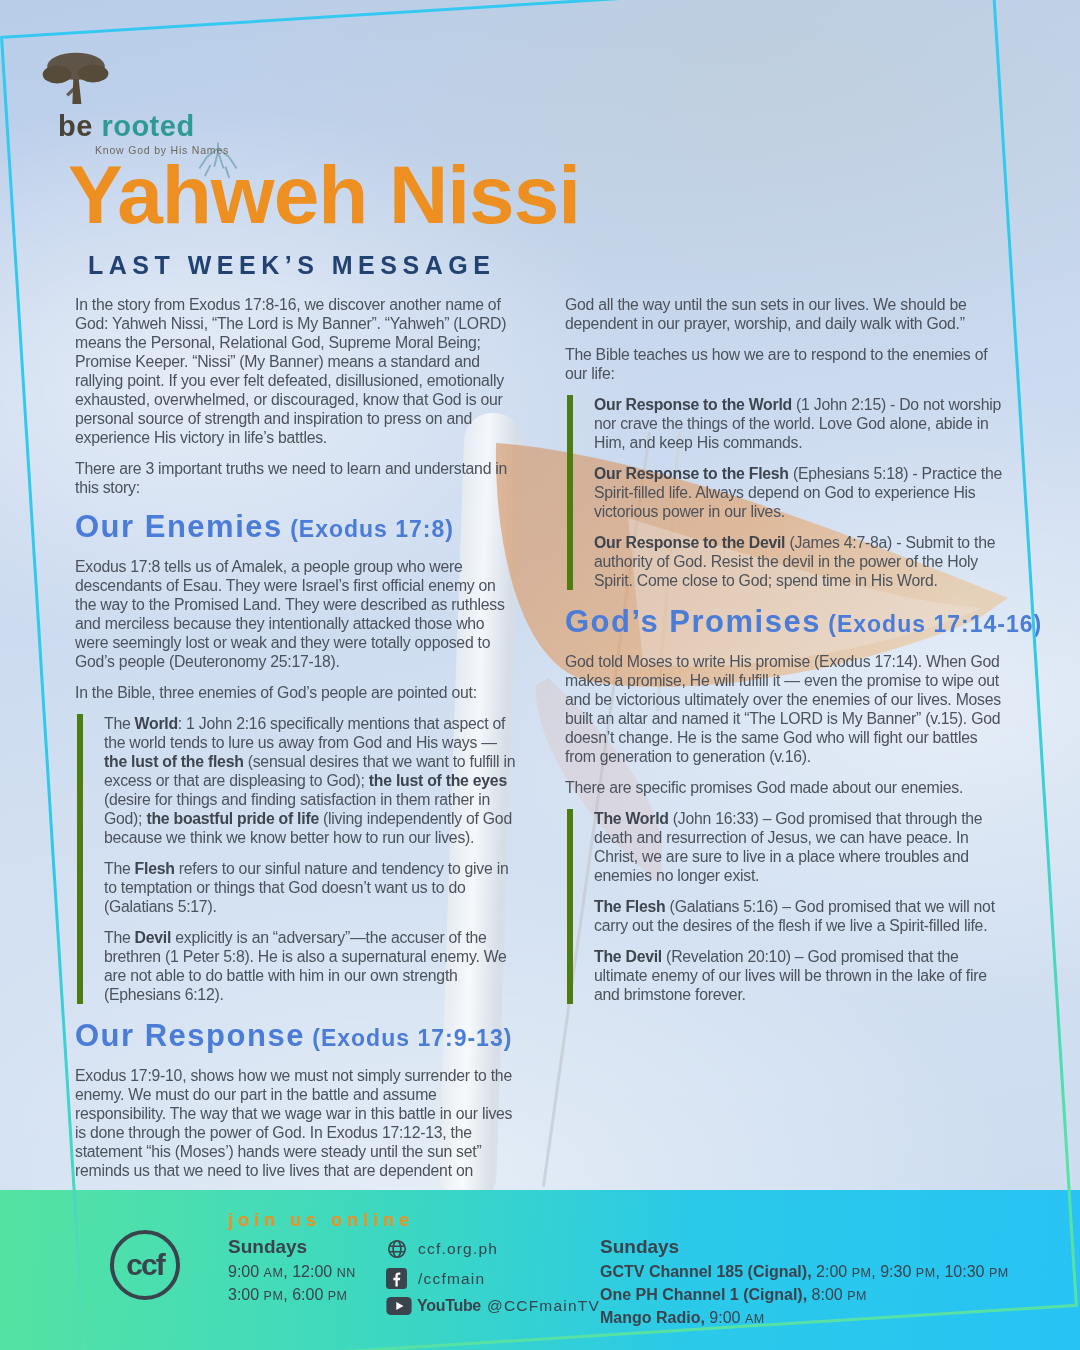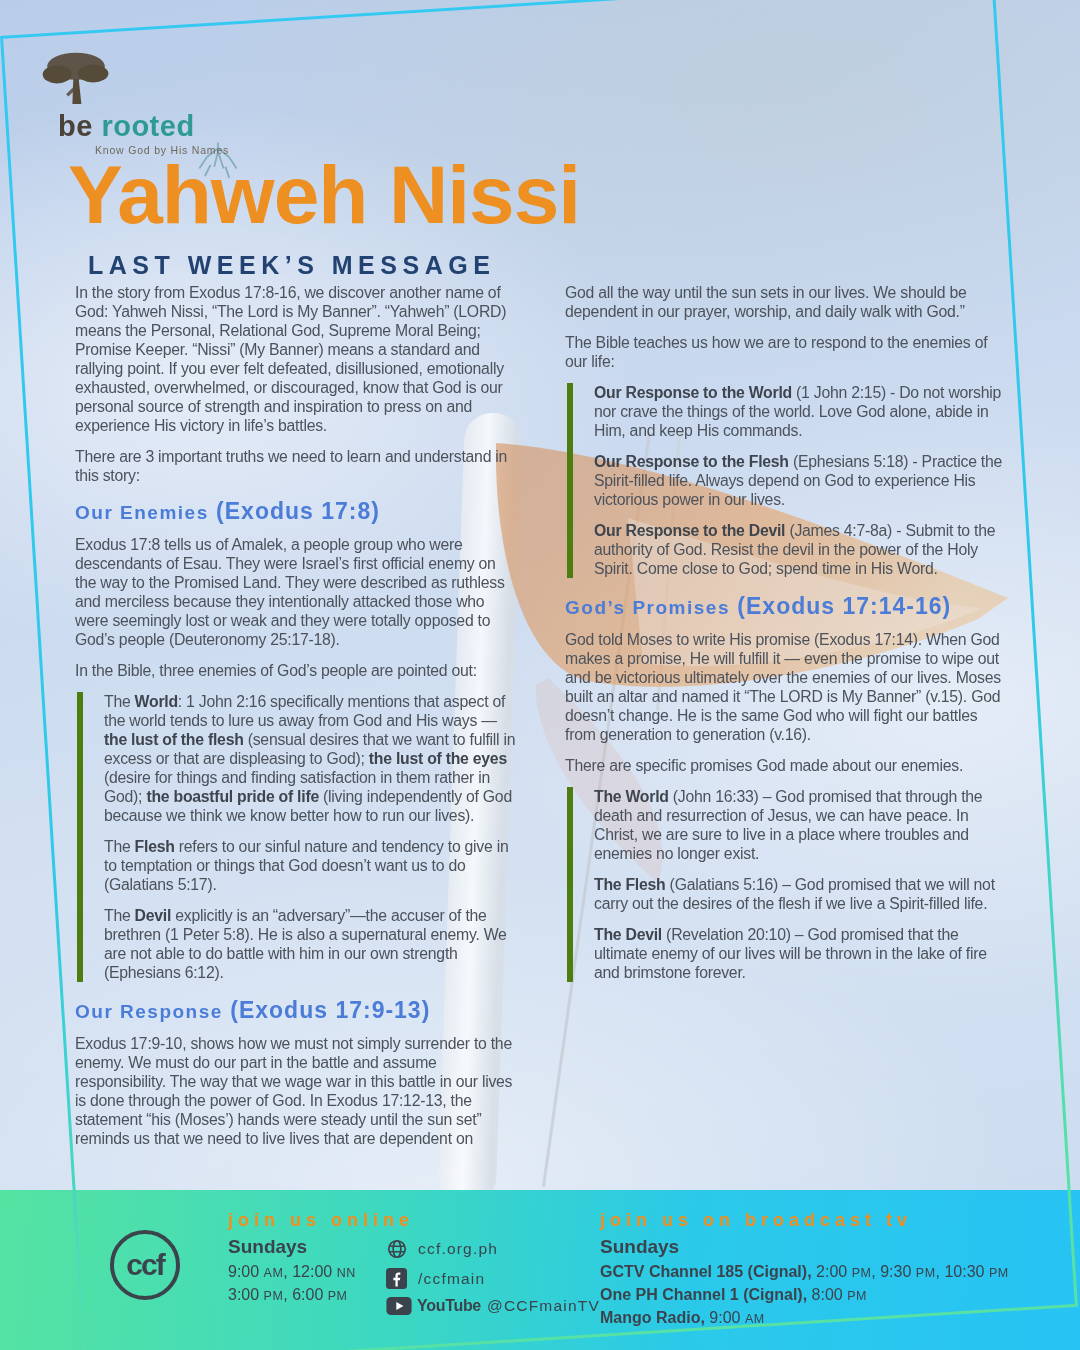--- a/index.html
+++ b/index.html
@@ -45,25 +45,25 @@
   
   .title{position:absolute;left:68px;top:148px;z-index:3;margin:0;
          font-size:82px;font-weight:bold;letter-spacing:-1px;color:#ee8f22;}
   .subtitle{position:absolute;left:76px;top:239px;z-index:3;margin:12px;
          font-size:25px;font-weight:bold;letter-spacing:5.5px;color:#224271;}
 
   
   .col{position:absolute;top:283px;width:444px;z-index:3;}
   .col-left{left:75px;}
   .col-right{left:565px;}
-  .body{margin:0 0 12px 0;font-size:15.8px;line-height:19px;letter-spacing:-0.25px;
+  .body{margin:12px 0 12px 0;font-size:15.8px;line-height:19px;letter-spacing:-0.25px;
         color:#4c525b;}
   .body .b{font-weight:bold;color:#3e454e;}
   .sec-h{margin:12px 0 10px 0;font-weight:bold;color:#4a7cd8;white-space:nowrap;}
-  .sec-h .h-main{font-size:19px;letter-spacing:1.5px;}
+  .sec-h .h-main{font-size:31px;letter-spacing:1.5px;}
   .sec-h .h-ref{font-size:23px;letter-spacing:1px;}
   .quote{border-left:6px solid #4d7c0f;padding-left:21px;margin:0 0 14px 2px;}
   .quote .body:last-child{margin-bottom:2px;}
   .sc{font-size:.78em;letter-spacing:.5px;}
 
   
   .footer{position:absolute;left:0;top:1190px;width:1080px;height:160px;z-index:4;
       background:linear-gradient(95deg,#55e3a2 0%,#3bd7c3 38%,#2bc9e9 64%,#27c3f4 100%);}
   .ccf-logo{position:absolute;left:110px;top:40px;width:62px;height:62px;
       border:4px solid #3b434d;border-radius:50%;display:flex;align-items:center;
@@ -204,21 +204,20 @@
           <svg width="26" height="18" viewBox="0 0 28 20">
               <rect width="28" height="20" rx="5" fill="#3b434d"></rect>
               <path d="M11 5.5 l8 4.5 -8 4.5 z" fill="#fff"></path>
             </svg>
         </span>
         <span class="yt-word">YouTube</span>
         <span class="link-label">@CCFmainTV</span>
       </div>
     </div>
 
-    <h3 class="f-head f-broadcast-head">join us on broadcast tv</h3>
     <div class="f-col f-broadcast">
       <p class="f-sundays">Sundays</p>
       <p class="f-line"><span class="b">GCTV Channel 185 (Cignal),</span><span> 2:00 </span><span class="sc">PM</span><span>, 9:30 </span><span class="sc">PM</span><span>, 10:30 </span><span class="sc">PM</span></p>
       <p class="f-line"><span class="b">One PH Channel 1 (Cignal),</span><span> 8:00 </span><span class="sc">PM</span></p>
       <p class="f-line"><span class="b">Mango Radio,</span><span> 9:00 </span><span class="sc">AM</span></p>
     </div>
   </div>
 
 </div>
 

